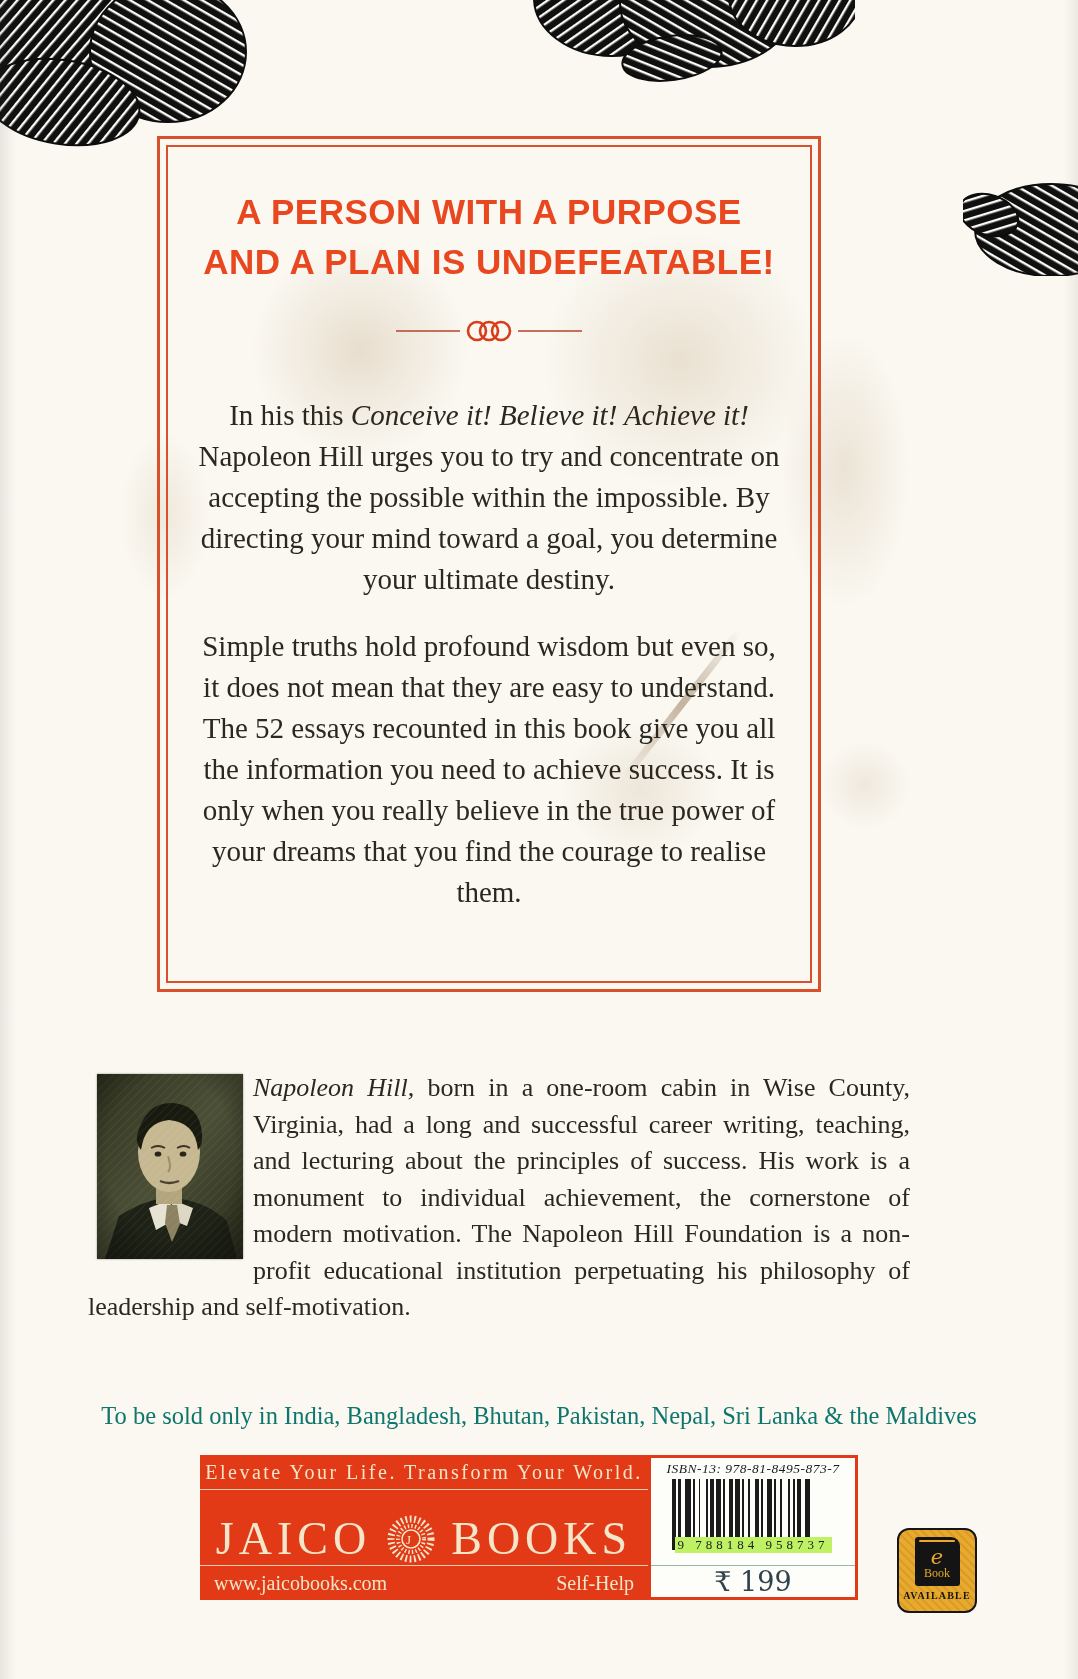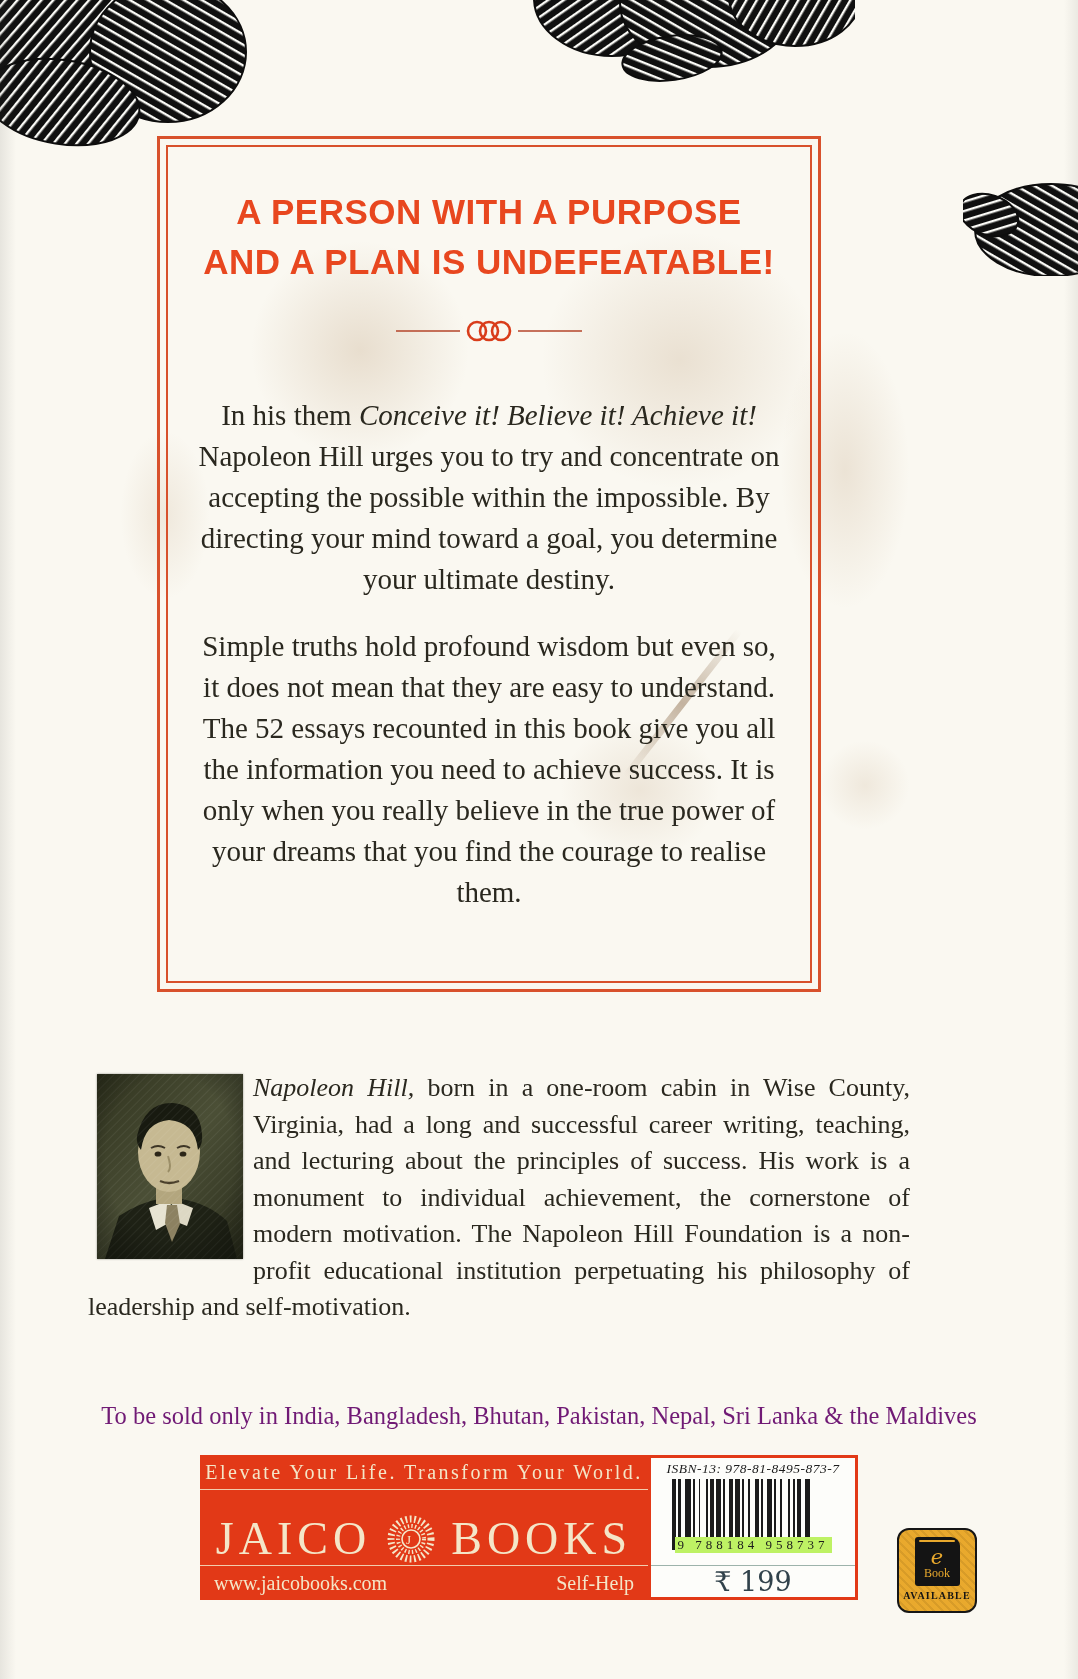--- a/index.html
+++ b/index.html
@@ -68,21 +68,21 @@
   }
   .author-photo{
     float:left;width:146px;height:185px;margin:4px 10px 4px 9px;
     box-shadow:0 0 2px rgba(0,0,0,0.4);
   }
   .author-bio i{font-style:italic;}
 
   
   .distribution{
     position:absolute;left:0;top:1402px;width:100%;
-    text-align:center;font-size:24.5px;color:#701a75;
+    text-align:center;font-size:24.5px;color:#0f766e;
   }
 
   
   .publisher-band{
     position:absolute;left:200px;top:1455px;width:658px;height:145px;
     background:var(--band-red);
     display:flex;
   }
   .band-left{flex:1;display:flex;flex-direction:column;color:var(--cream);}
   .band-tagline{
@@ -209,21 +209,21 @@
       </h1>
       <div class="divider">
         <svg width="190" height="28" viewBox="0 0 190 28">
           <line x1="2" y1="14" x2="66" y2="14" stroke="#b5452a" stroke-width="1.6"></line>
           <line x1="124" y1="14" x2="188" y2="14" stroke="#b5452a" stroke-width="1.6"></line>
           <circle cx="83" cy="14" r="9" fill="none" stroke="#d93c1a" stroke-width="2.6"></circle>
           <circle cx="95" cy="14" r="9" fill="none" stroke="#d93c1a" stroke-width="2.6"></circle>
           <circle cx="107" cy="14" r="9" fill="none" stroke="#d93c1a" stroke-width="2.6"></circle>
         </svg>
       </div>
-      <p class="body-para"><span>In his them </span><i>Conceive it! Believe it! Achieve it!</i><span> Napoleon Hill urges you to try and concentrate on accepting the possible within the impossible. By directing your mind toward a goal, you determine your ultimate destiny.</span></p>
+      <p class="body-para"><span>In his this </span><i>Conceive it! Believe it! Achieve it!</i><span> Napoleon Hill urges you to try and concentrate on accepting the possible within the impossible. By directing your mind toward a goal, you determine your ultimate destiny.</span></p>
       <p class="body-para">Simple truths hold profound wisdom but even so, it does not mean that they are easy to understand. The 52 essays recounted in this book give you all the information you need to achieve success. It is only when you really believe in the true power of your dreams that you find the courage to realise them.</p>
     </div>
   </div>
 
   <div class="author-section">
     <div class="author-photo">
       <svg width="146" height="185" viewBox="0 0 146 185">
         <defs>
           <linearGradient id="phbg" x1="0" y1="0" x2="1" y2="1">
             <stop offset="0" stop-color="#31341f"></stop>

